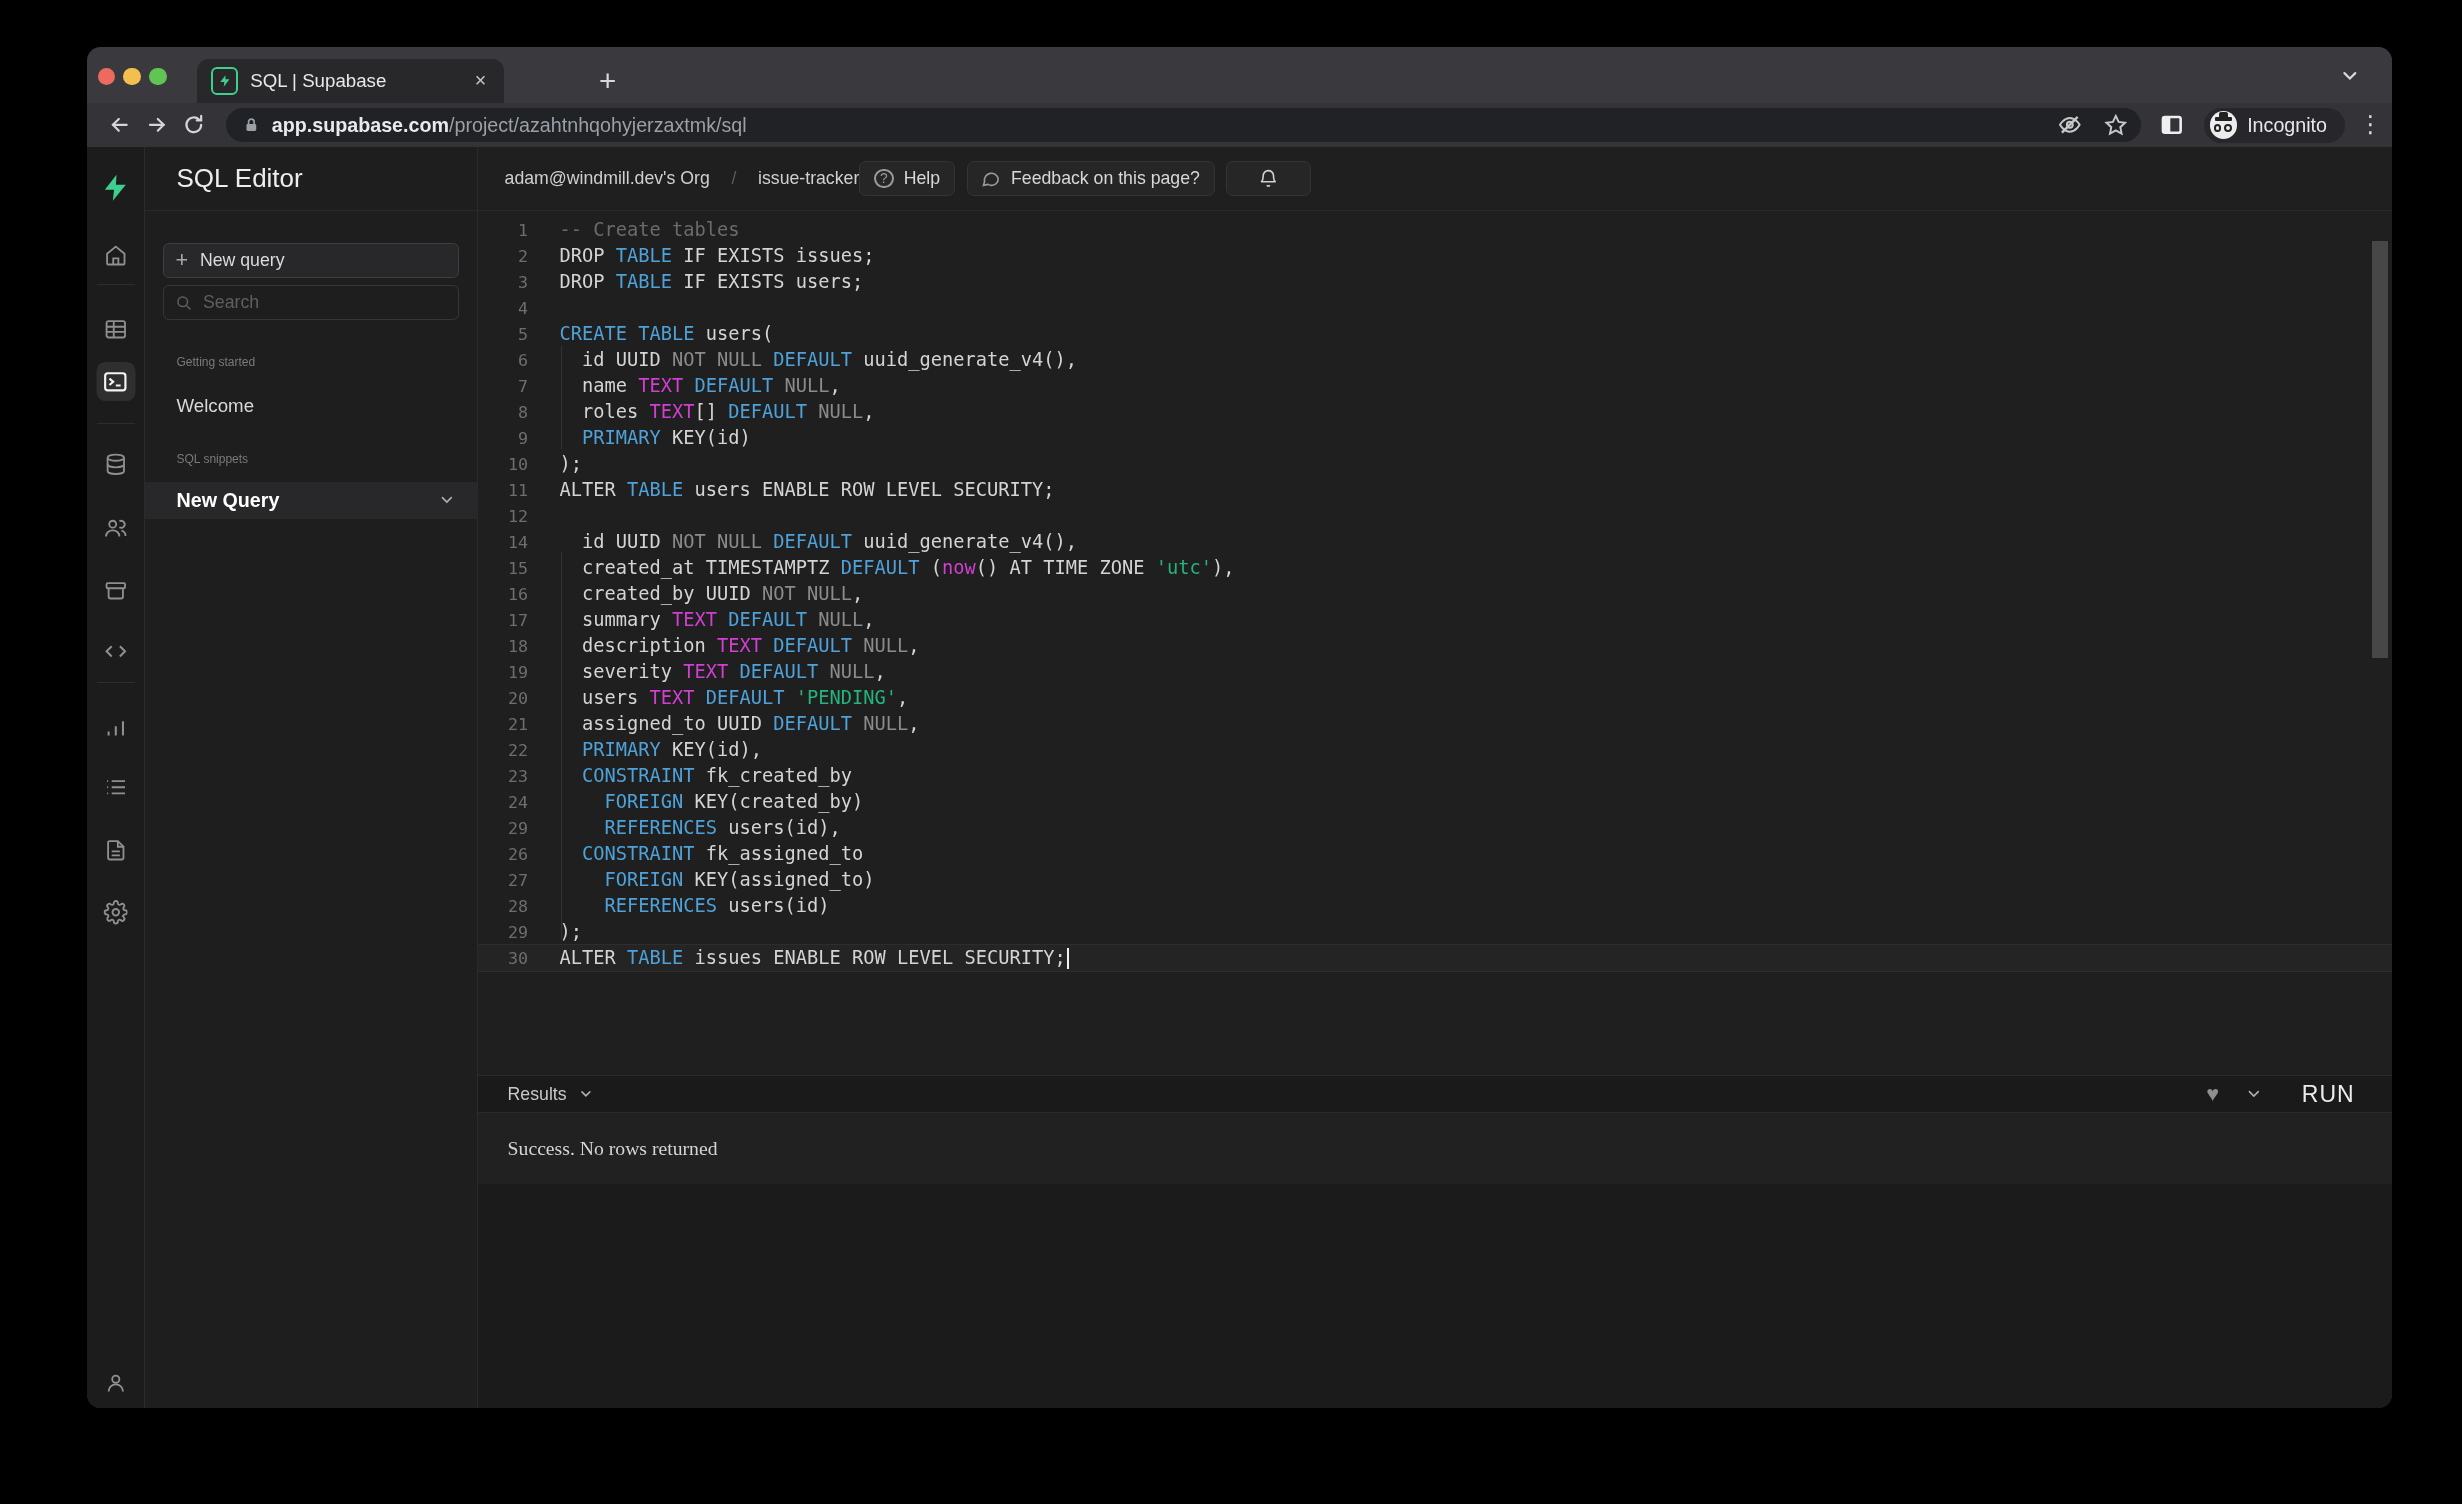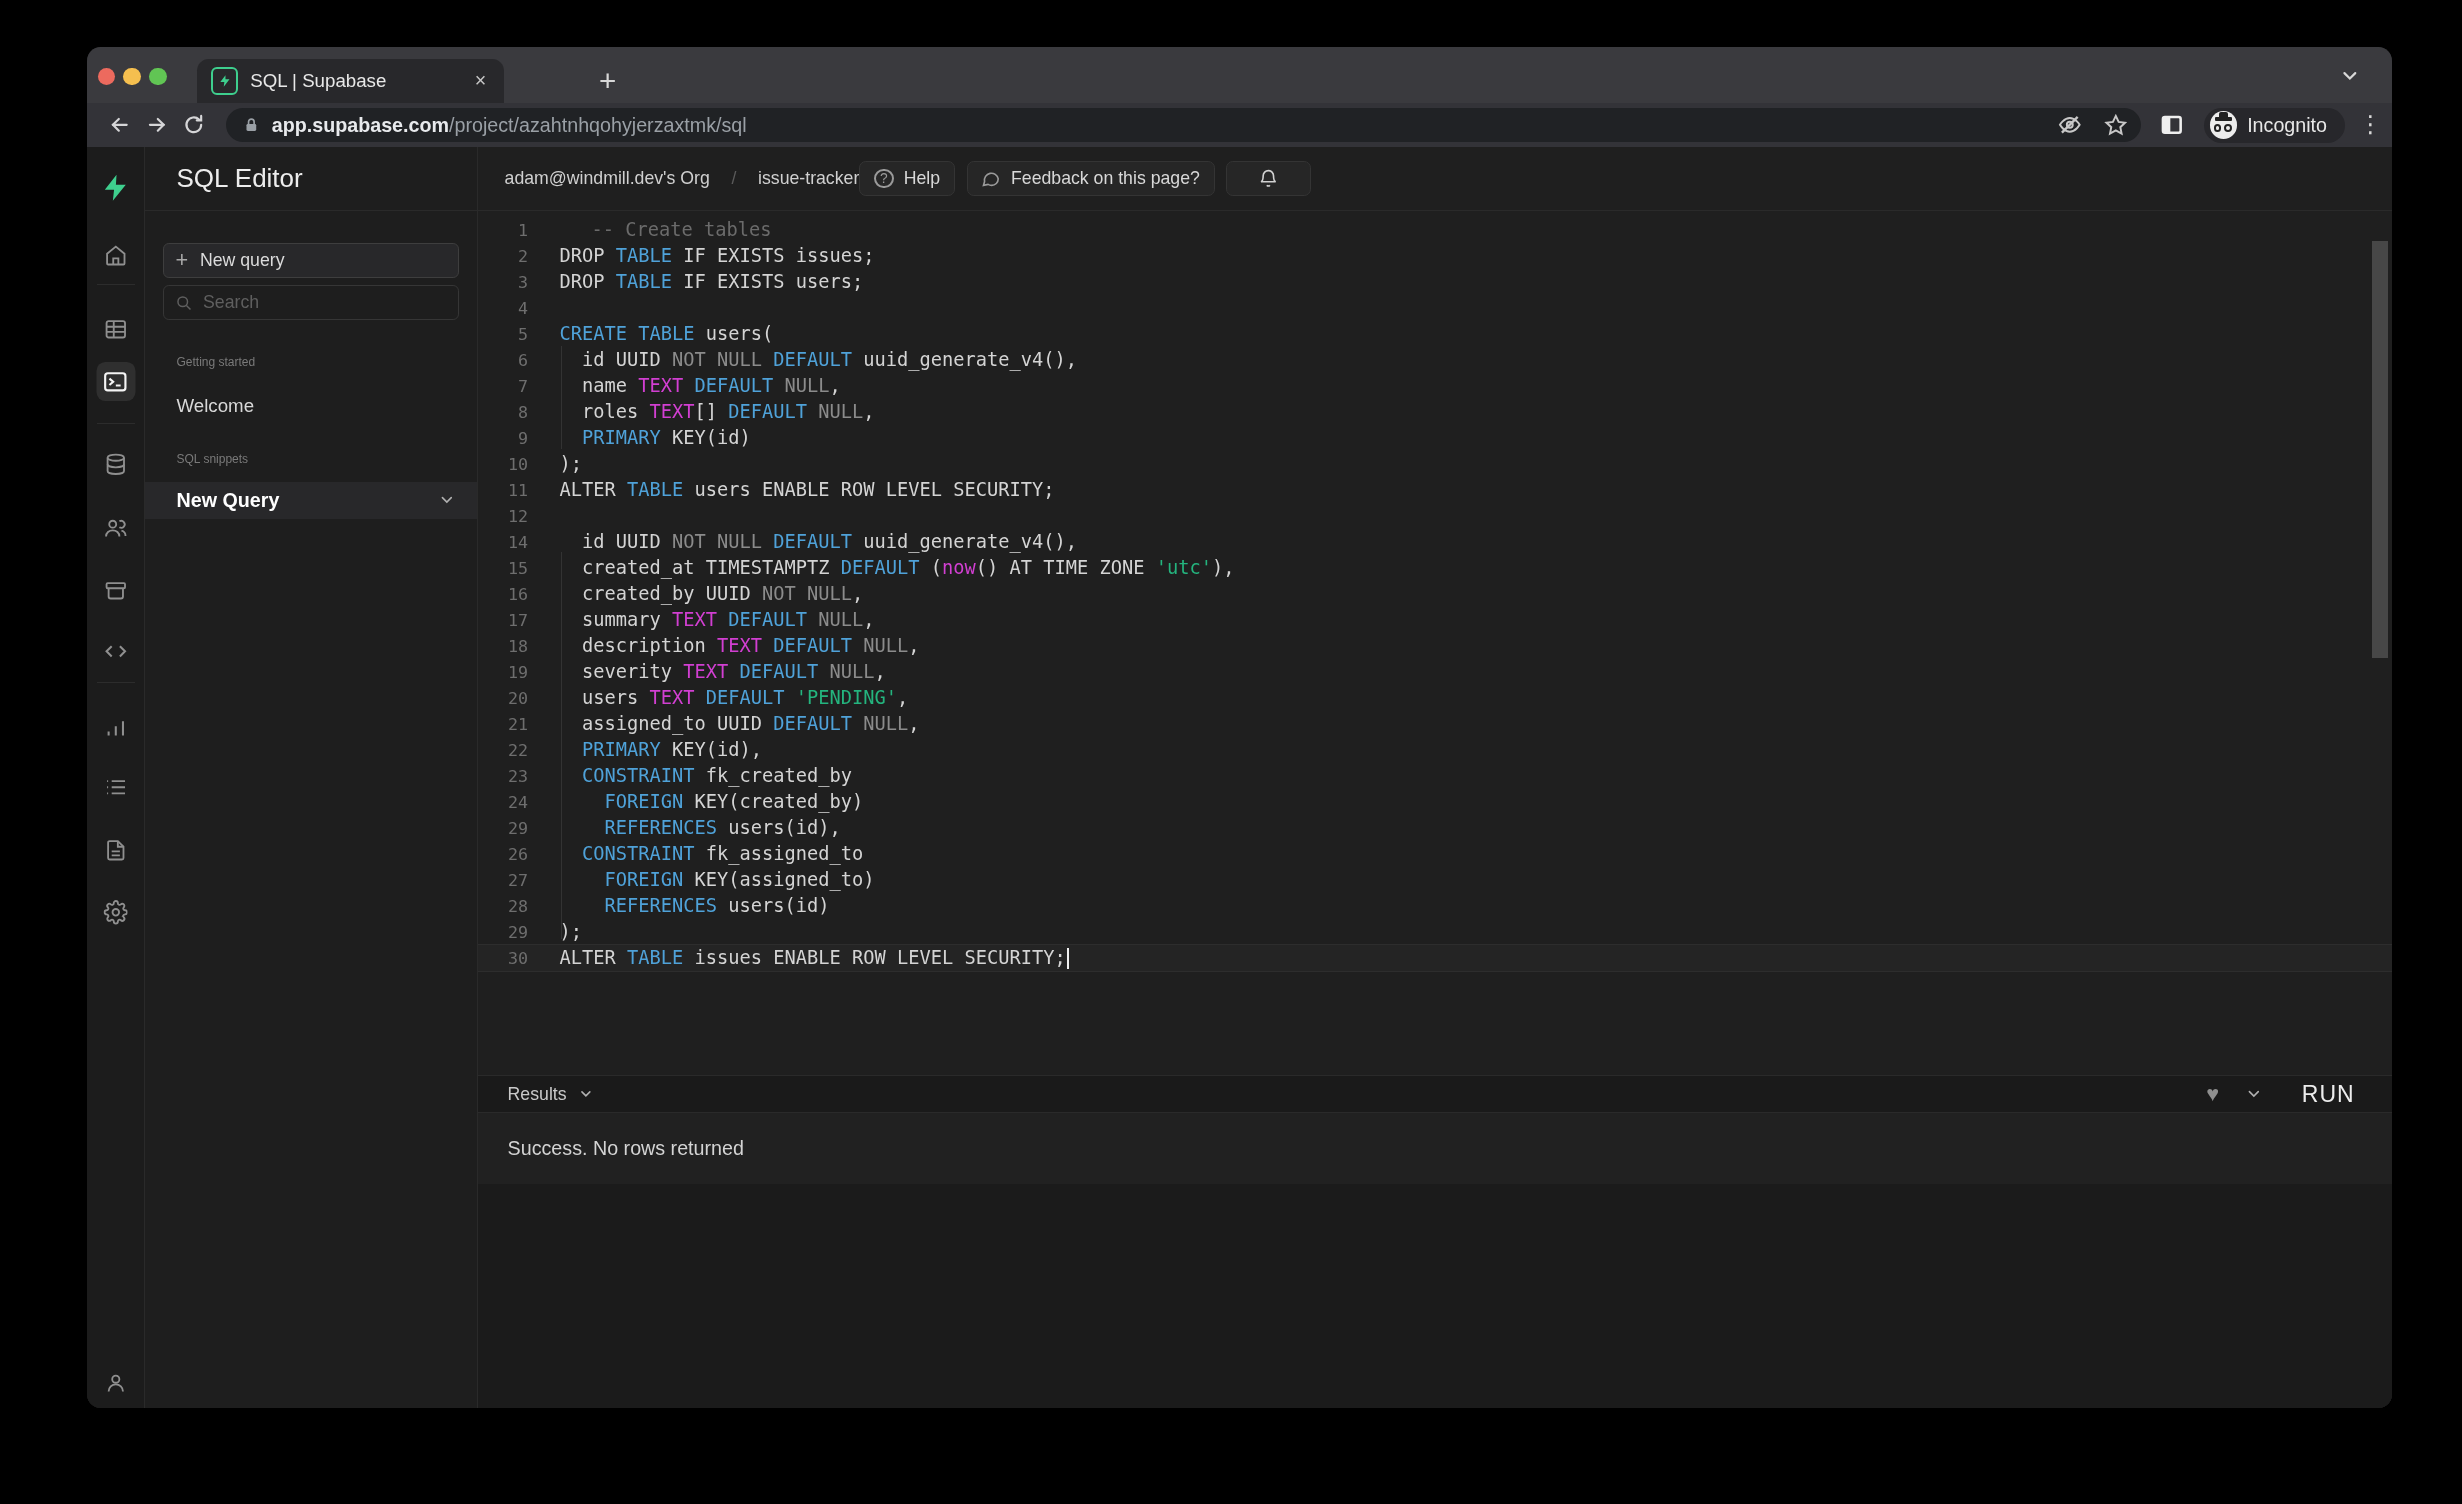--- a/index.html
+++ b/index.html
@@ -76,33 +76,33 @@
   .bellbtn{width:55px;justify-content:center;}
 
   
   .editor{position:relative;height:864px;flex:none;overflow:hidden;background:#1f1f1f;padding-top:5.9px;box-sizing:border-box;}
   .code-row{position:relative;display:flex;height:26px;line-height:26px;
             font-family:"DejaVu Sans Mono",monospace;font-size:18.7px;white-space:pre;}
   .gutter{width:50px;flex:none;text-align:right;color:#6e6e6e;font-size:16.7px;}
   .code-text{margin-left:31.5px;color:#d4d4d4;}
   .code-row.current{background:#242424;box-shadow:0 -1px 0 #2d2d2d,0 1px 0 #2d2d2d;}
   .tk-pl{color:#d4d4d4;} .tk-kw{color:#4fa2d9;} .tk-typ{color:#d23fd2;}
-  .tk-mut{color:#8b8b8b;} .tk-str{color:#24b47e;} .tk-com{color:#6b6b6b;margin-left:32px;}
+  .tk-mut{color:#8b8b8b;} .tk-str{color:#24b47e;} .tk-com{color:#6b6b6b;}
   .cursor{display:inline-block;width:2px;height:21.7px;background:#f0f0f0;vertical-align:middle;margin-left:1px;}
   .indent-guide{position:absolute;left:83px;width:1px;background:#333;}
   .vscroll{position:absolute;right:3.9px;top:29.6px;width:15.8px;height:417px;background:#474747;}
 
   .results-bar{height:37px;flex:none;background:#1a1a1a;border-top:1px solid #2a2a2a;display:flex;
                align-items:center;justify-content:space-between;padding:0 23.6px 0 29.6px;box-sizing:border-box;}
   .results-left{display:flex;align-items:center;gap:11.8px;font-size:17.7px;color:#c9c9c9;}
   .results-right{display:flex;align-items:center;gap:25.6px;}
   .heart{color:#8f8f8f;font-size:21.7px;line-height:21.7px;}
   .runbtn{font-size:23px;color:#ececec;letter-spacing:1px;padding:3.9px 13.8px;}
   .success-row{height:71px;flex:none;background:#212121;border-top:1px solid #2a2a2a;display:flex;align-items:center;
-               padding-left:29.6px;font-family:Liberation Sans, sans-serif;font-size:19.7px;color:#d4d4d4;}
+               padding-left:29.6px;font-family:Liberation Serif, serif;font-size:19.7px;color:#d4d4d4;}
   .results-empty{flex:1;background:#1b1b1b;}
   svg{display:block;}
 </style>
 </head>
 <body>
 
 <div class="stage">
  <div class="window">
 
   <div class="tabstrip">

